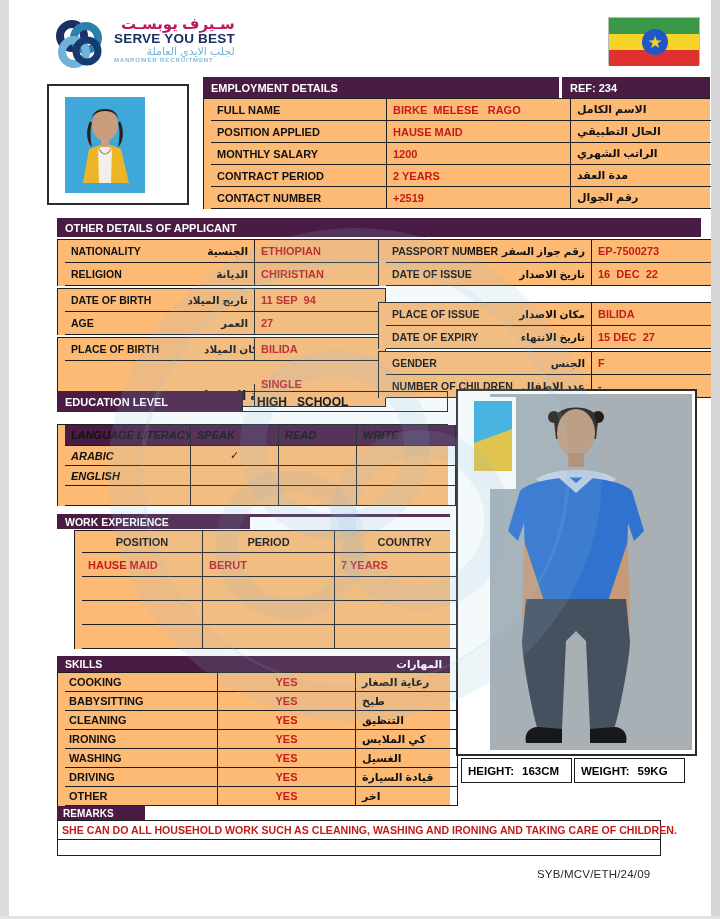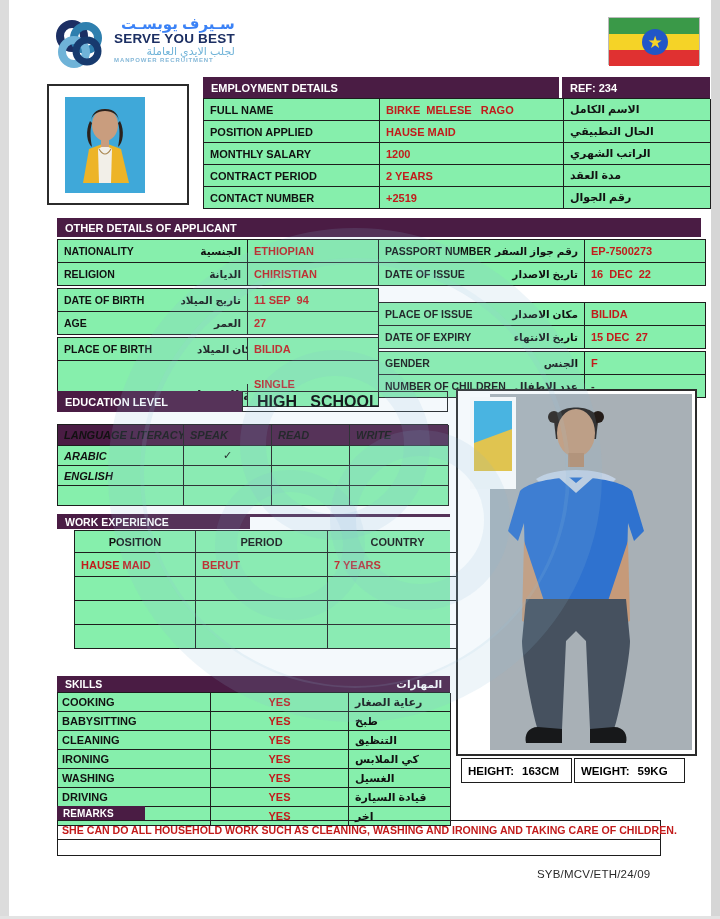--- a/index.html
+++ b/index.html
@@ -17,36 +17,36 @@
   
   .wm { position:absolute; z-index:3; pointer-events:none; border-radius:50%; }
   .wm1 { left:140px; top:258px; width:430px; height:430px; background:rgba(170,210,235,0.13); }
   .wm2 { left:108px; top:228px; width:494px; height:494px; border:36px solid rgba(142,188,218,0.15); }
   .wm3 { left:240px; top:350px; width:190px; height:190px; border:26px solid rgba(130,180,212,0.12); }
   .wm4 { left:330px; top:430px; width:180px; height:180px; border:26px solid rgba(130,180,212,0.12); }
   .wm5 { left:215px; top:470px; width:150px; height:150px; border:22px solid rgba(130,180,212,0.10); }
 
   
   .logo-text { line-height:1.05; }
-  .logo-ar1 { color:#3b82f6; font-weight:bold; font-size:15px; }
+  .logo-ar1 { color:#be185d; font-weight:bold; font-size:15px; }
   .logo-en1 { color:#1c2f63; font-weight:bold; font-size:13.5px; letter-spacing:0.2px; }
   .logo-ar2 { color:#6fb3d8; font-size:11px; }
   .logo-en2 { color:#85b8d8; font-size:6px; letter-spacing:0.9px; font-weight:bold; }
 
   
   .flag { width:92px; height:48px; border:1px solid #bbb; position:relative; }
   .flag .stripe { width:100%; height:16px; }
   .flag .emblem { position:absolute; left:33px; top:11px; width:26px; height:26px; border-radius:50%;
                   background:#2256c7; display:flex; align-items:center; justify-content:center;
                   color:#f5d327; font-size:17px; line-height:1; }
 
   
   .pbar { background:#4a1c44; color:#fff; font-weight:bold; font-size:11px;
           display:flex; align-items:center; padding:0 8px; }
-  .grid { display:grid; border:1.4px solid #1d1d1d; border-bottom:none; border-right:none; background:#86efac; }
+  .grid { display:grid; border:1.4px solid #1d1d1d; border-bottom:none; border-right:none; background:#fdba74;padding-left:7px; }
   .cell { border-right:1.4px solid #1d1d1d; border-bottom:1.4px solid #1d1d1d;
           display:flex; align-items:center; font-size:11px; color:#111; padding:0 6px;
           overflow:hidden; white-space:pre; }
   .b    { font-weight:bold; }
   .red  { color:#c21b1b; font-weight:bold; }
   .dark { color:#333; font-weight:bold; }
   .ar   { direction:rtl; }
   .spread { justify-content:space-between; }
   .right  { justify-content:flex-end; }
   .center { justify-content:center; }
@@ -177,21 +177,21 @@
     </div>
     <div class="grid" style="grid-template-columns:206px 121px;">
       <div class="cell b spread" style="height:23px; font-size:10.5px;"><span>GENDER</span><span class="ar">الجنس</span></div>
       <div class="cell red">F</div>
       <div class="cell b spread" style="height:23px; font-size:10.5px;"><span>NUMBER OF CHILDREN</span><span class="ar">عدد الاطفال</span></div>
       <div class="cell dark">-</div>
     </div>
   </div>
 
   <div class="abs pbar" style="left:57px; top:391px; width:185px; height:21px;">EDUCATION LEVEL</div>
-  <div class="abs" style="left:242px; top:391px; width:206px; height:21px; border:1.5px solid #1d1d1d; display:flex; align-items:center; padding-left:14px; font-weight:bold; font-size:16px; white-space:pre;">HIGH   SCHOOL</div>
+  <div class="abs" style="left:242px; top:391px; width:206px; height:21px; border:1.5px solid #1d1d1d; display:flex; align-items:center; padding-left:14px; font-weight:bold; font-size:12px; white-space:pre;">HIGH   SCHOOL</div>
 
   <div class="abs" style="left:57px; top:424px; width:391px;font-style:italic;">
     <div class="grid" style="grid-template-columns:126px 88px 78px 99px; border-color:#1d1d1d;">
       <div class="cell pbar" style="height:21px; border-color:#1d1d1d;">LANGUAGE LITERACY</div>
       <div class="cell pbar" style="border-color:#1d1d1d;">SPEAK</div>
       <div class="cell pbar" style="border-color:#1d1d1d;">READ</div>
       <div class="cell pbar" style="border-color:#1d1d1d;">WRITE</div>
       <div class="cell b" style="height:20px;">ARABIC</div>
       <div class="cell center">✓</div>
       <div class="cell"></div>
@@ -256,21 +256,21 @@
   <div class="abs" style="left:461px; top:758px; width:111px; height:25px; border:1.5px solid #1d1d1d; display:flex; align-items:center; gap:8px; padding-left:6px; font-weight:bold; font-size:11.5px;">
     <span>HEIGHT:</span>
     <span>163CM</span>
   </div>
   <div class="abs" style="left:574px; top:758px; width:111px; height:25px; border:1.5px solid #1d1d1d; display:flex; align-items:center; gap:8px; padding-left:6px; font-weight:bold; font-size:11.5px;">
     <span>WEIGHT:</span>
     <span>59KG</span>
   </div>
 
   <div class="abs" style="left:57px; top:656px; width:393px;">
-    <div class="pbar spread" style="height:16px; font-size:10.5px; padding:0 8px;margin-top:20px;">
+    <div class="pbar spread" style="height:16px; font-size:10.5px; padding:0 8px;">
       <span>SKILLS</span>
       <span class="ar">المهارات</span>
     </div>
     <div class="grid" style="grid-template-columns:153px 138px 102px;">
       <div class="cell b" style="height:19px; padding-left:4px;">COOKING</div>
       <div class="cell red center">YES</div>
       <div class="cell b ar right">رعاية الصغار</div>
       <div class="cell b" style="height:19px; padding-left:4px;">BABYSITTING</div>
       <div class="cell red center">YES</div>
       <div class="cell b ar right">طبخ</div>

